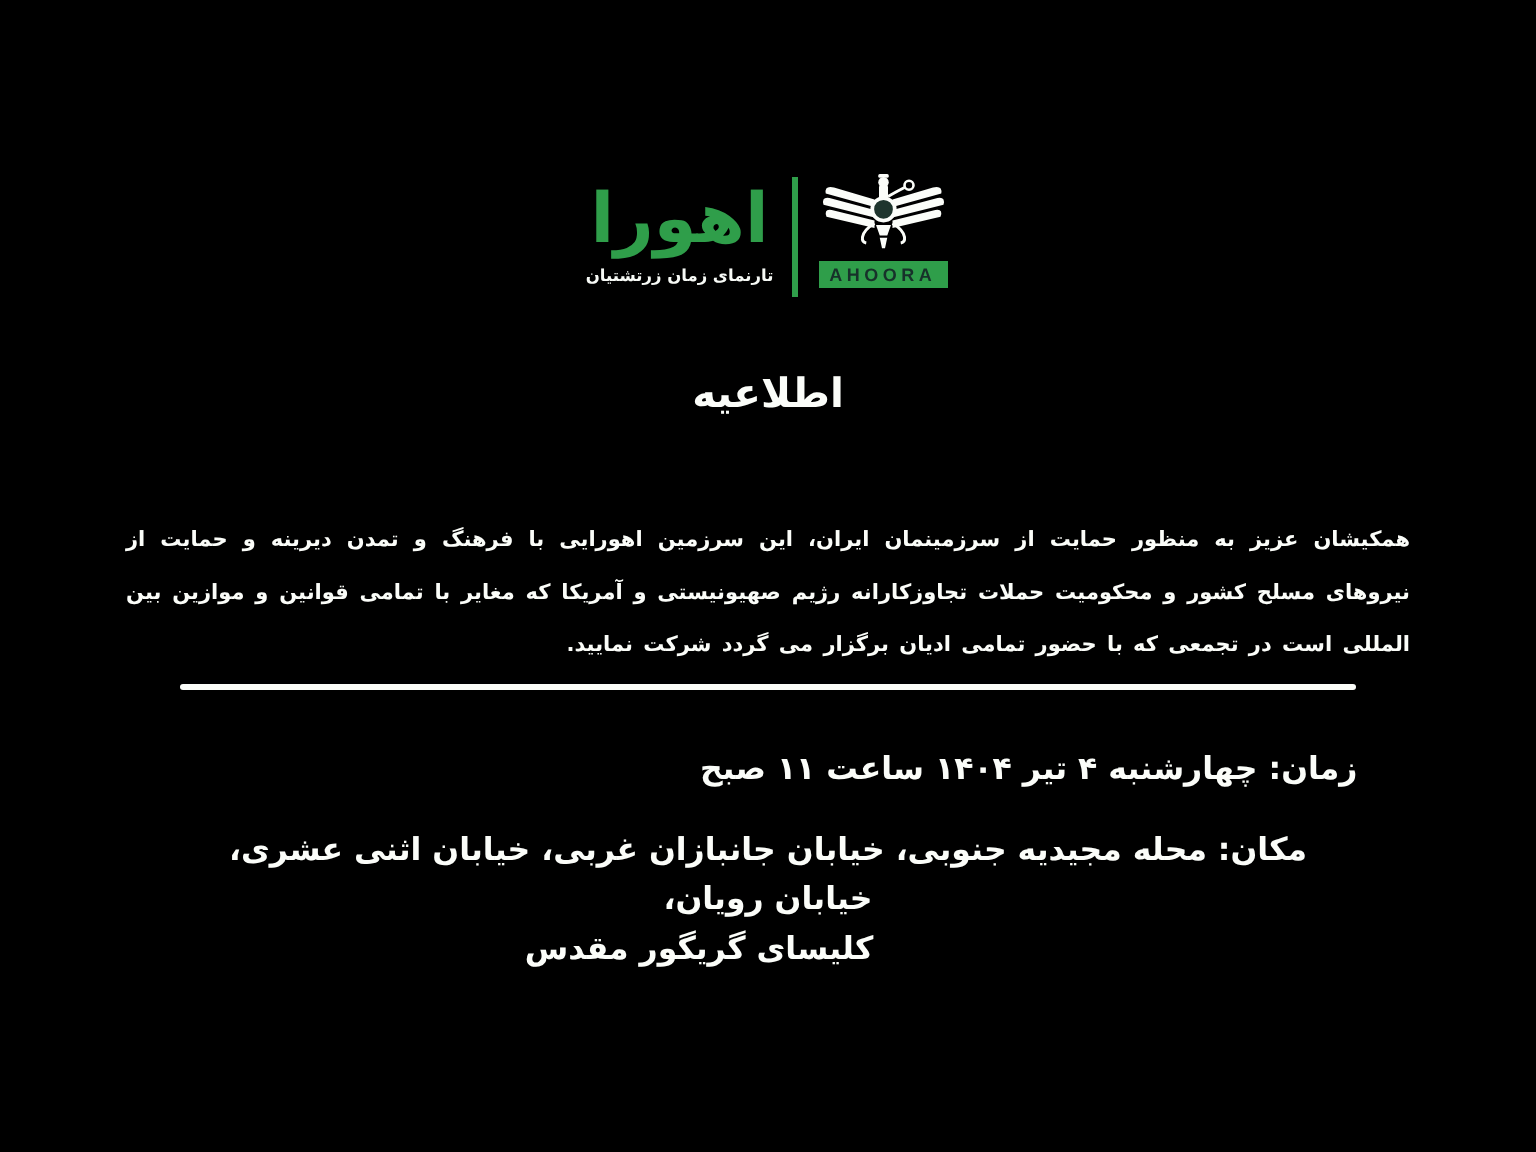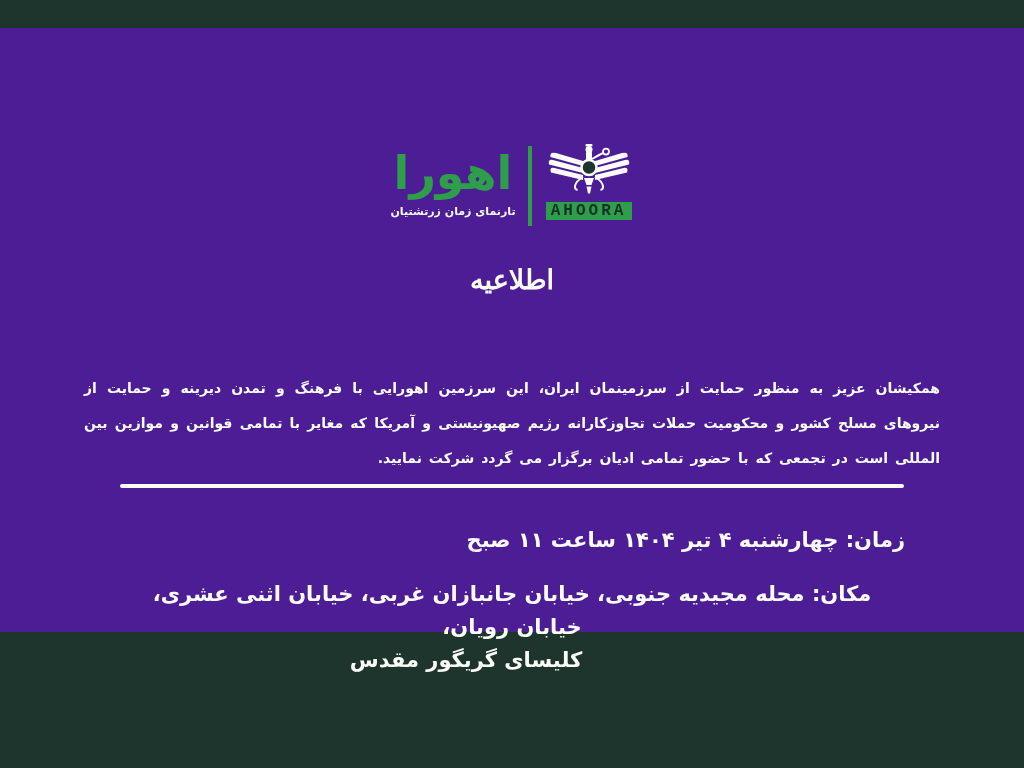--- a/index.html
+++ b/index.html
@@ -2,21 +2,21 @@
 <html lang="fa"><head>
 <meta charset="utf-8">
 <style>
   html,body{margin:0;padding:0;}
   body{
     width:1024px;height:768px;overflow:hidden;
     background:#1e352d;
     font-family:"DejaVu Sans", sans-serif;
     -webkit-font-smoothing:antialiased;
   }
-  .poster{position:relative;width:1024px;height:604px;background:#4c1d95;margin-top:28px;}
+  .poster{position:relative;width:1024px;height:768px;background:#000000;}
 
   
   .logo{
     position:absolute;top:116px;left:0;right:0;
     display:flex;justify-content:center;align-items:flex-start;
   }
   .logo-words{
     display:flex;flex-direction:column;align-items:center;
     min-width:118px;
   }
@@ -31,31 +31,30 @@
   .logo-bar{
     width:4px;height:80px;background:#2f9e4a;margin:2px 12px 0 12px;
   }
   .logo-symbol{
     display:flex;flex-direction:column;align-items:center;width:90px;
   }
   .logo-symbol svg{display:block;}
   .logo-badge{
     margin-top:6px;width:86px;height:18px;background:#2f9e4a;
     display:flex;align-items:center;justify-content:center;
-    color:#17312a;font-size:16px;font-weight:bold;
-    font-family:Liberation Mono, monospace;
+    color:#17312a;font-size:12px;font-weight:bold;
+    font-family:Liberation Sans, sans-serif;
     letter-spacing:3px;
   }
 
   
   .heading{
-    position:absolute;top:234px;left:0;right:0;text-align:center;
+    position:absolute;top:244px;left:0;right:0;text-align:center;
     color:#fbfdf9;font-weight:bold;font-size:27px;line-height:37px;
     direction:rtl;
-    font-family:Liberation Serif, serif;
   }
 
   
   .body-par{
     position:absolute;top:343px;left:84px;width:856px;
     direction:rtl;text-align:justify;text-align-last:right;
     color:#fbfdf9;font-size:14px;font-weight:bold;line-height:35px;
     word-spacing:2px;
   }
 

